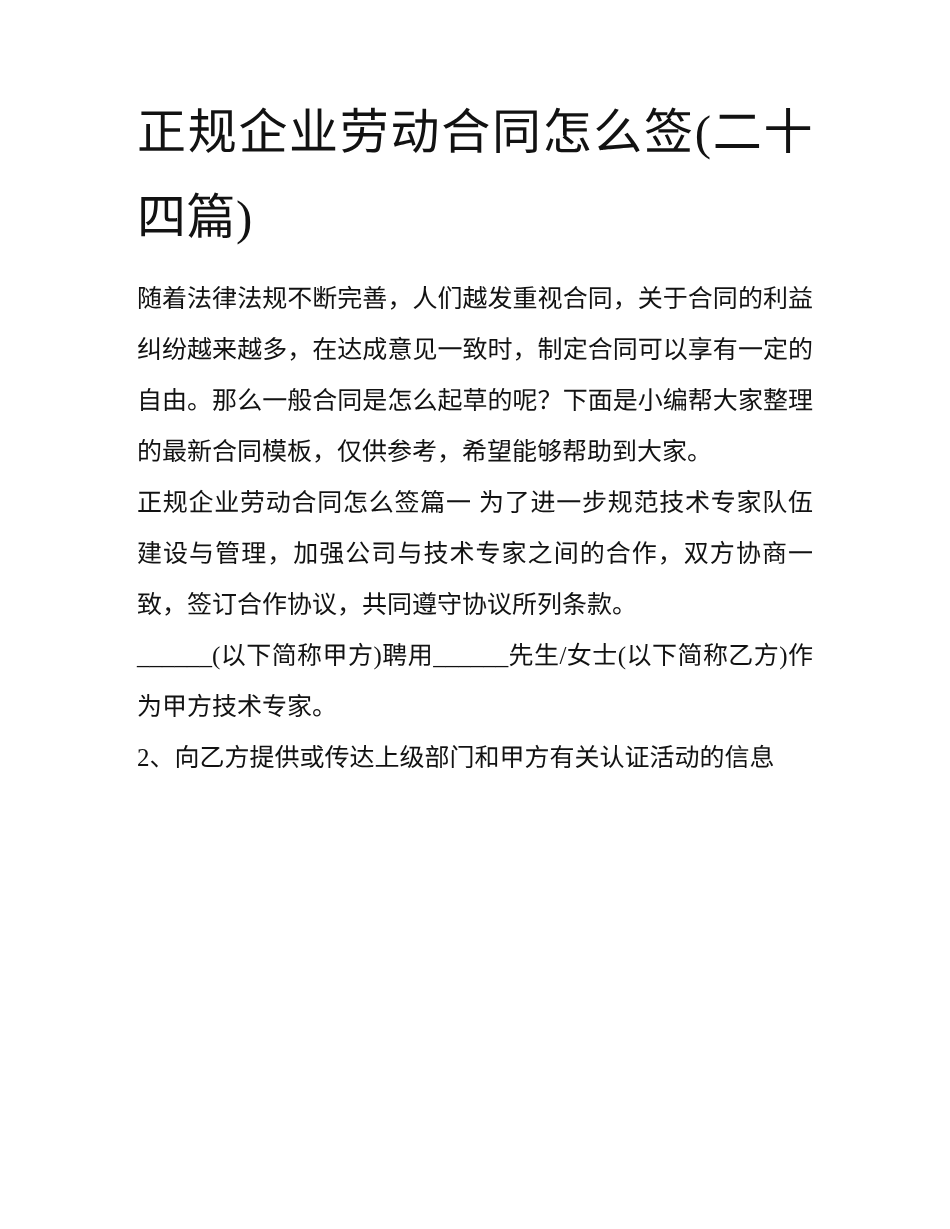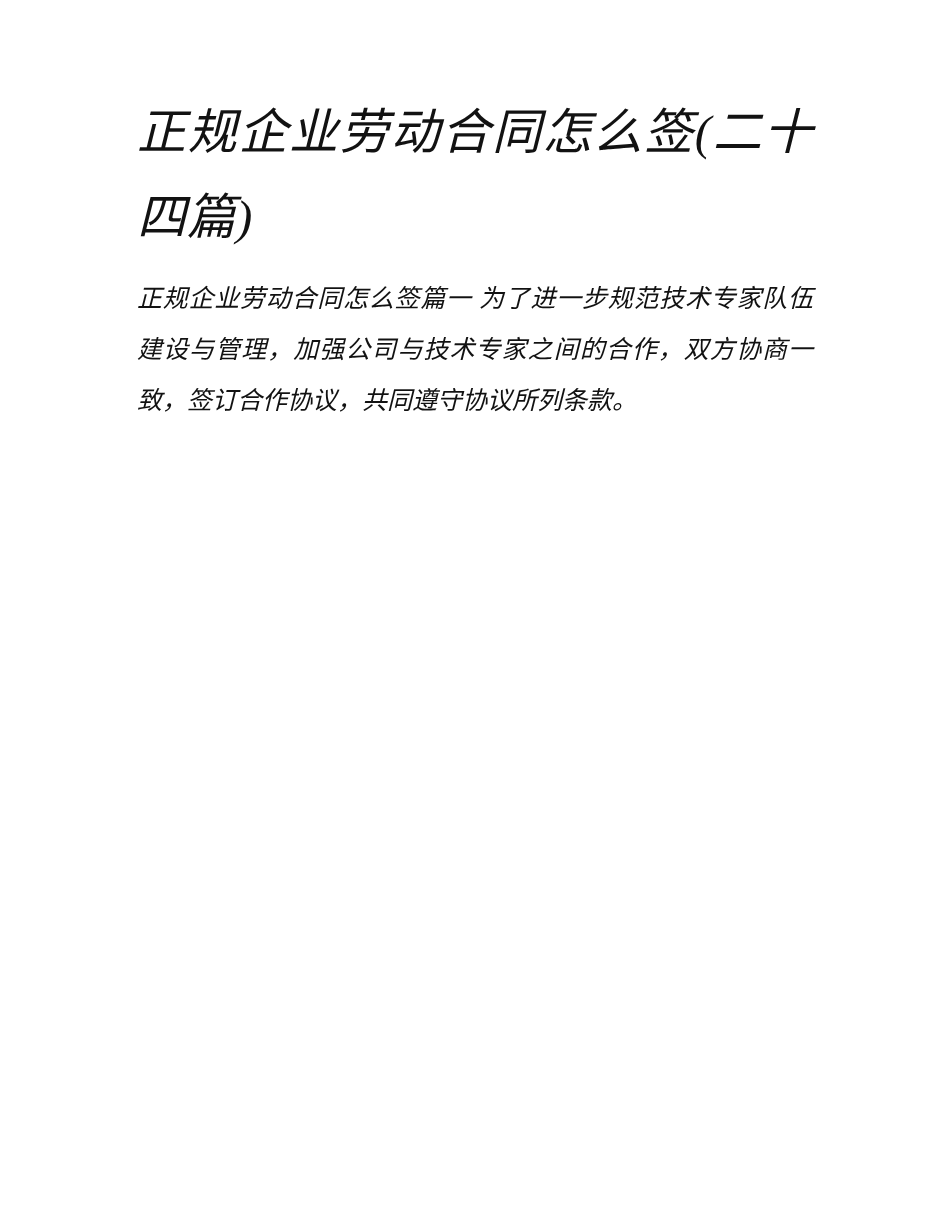--- a/index.html
+++ b/index.html
@@ -10,21 +10,20 @@
     width: 950px;
     height: 1229px;
     background: #ffffff;
     overflow: hidden;
     font-family: "Liberation Serif", "DejaVu Serif", serif;
     color: #121212;
   }
   .page {
     width: 676px;
     padding: 90px 84px 0 137px;
-    font-style: italic;
   }
   .doc-title {
     margin: 0 0 13px 0;
     font-size: 49px;
     line-height: 85px;
     font-weight: 400;
     text-align: justify;
     letter-spacing: 0.5px;
     line-break: strict;
   }
@@ -38,15 +37,18 @@
     word-break: normal;
   }
 </style>
 </head>
 <body>
 
 <div class="page">
   <h1 class="doc-title">正规企业劳动合同怎么签(二十四篇)</h1>
 
   <div class="doc-body">
+    <p>随着法律法规不断完善，人们越发重视合同，关于合同的利益纠纷越来越多，在达成意见一致时，制定合同可以享有一定的自由。那么一般合同是怎么起草的呢？下面是小编帮大家整理的最新合同模板，仅供参考，希望能够帮助到大家。</p>
     <p>正规企业劳动合同怎么签篇一 为了进一步规范技术专家队伍建设与管理，加强公司与技术专家之间的合作，双方协商一致，签订合作协议，共同遵守协议所列条款。</p>
+    <p>______(以下简称甲方)聘用______先生/女士(以下简称乙方)作为甲方技术专家。</p>
+    <p>2、向乙方提供或传达上级部门和甲方有关认证活动的信息</p>
   </div>
 </div>
 
 </body></html>

